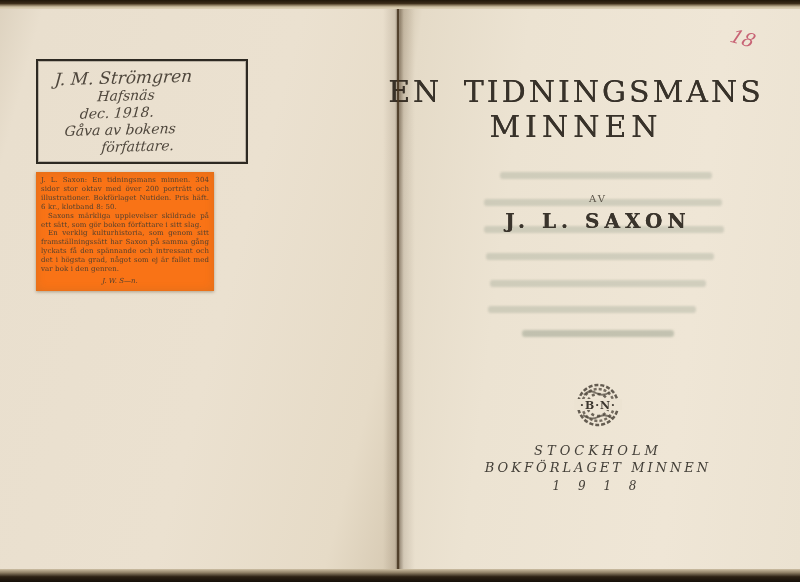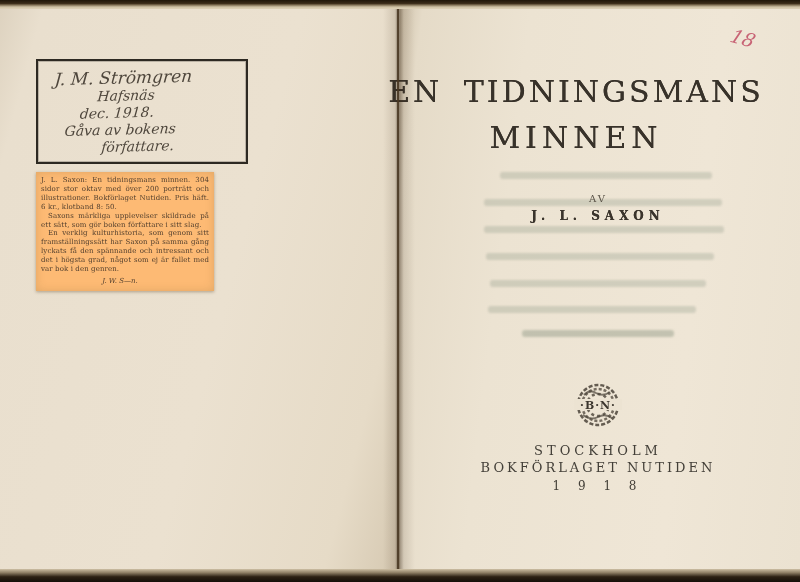--- a/index.html
+++ b/index.html
@@ -46,57 +46,57 @@
   .hand-line { font-size:14px; line-height:17px; white-space:nowrap; }
   .hand-line:nth-child(1){ font-size:17px; margin:4px 0 1px 8px; }
   .hand-line:nth-child(2){ margin-left:52px; }
   .hand-line:nth-child(3){ margin-left:36px; }
   .hand-line:nth-child(4){ margin-left:22px; }
   .hand-line:nth-child(5){ margin-left:60px; }
 
   
   .clipping {
     position:absolute; left:36px; top:172px; width:178px; box-sizing:border-box;
-    background:#fdba74; padding:4px 5px 6px;
+    background:#f97316; padding:4px 5px 6px;
     box-shadow:0 1px 3px rgba(80,60,30,.4), inset 0 0 10px rgba(125,98,52,.22);
     color:#54402e;
   }
   .clip-p {
     font-size:7px; line-height:8.9px; text-align:justify; margin:0;
     text-indent:7px; letter-spacing:.1px;
   }
   .clip-p:first-child { text-indent:0; }
   .clip-sign { text-align:center; font-style:italic; font-size:7px; margin:3px 10px 0 0; color:#54402e; }
 
   
   .title-block { position:absolute; left:388px; width:376px; top:74px; text-align:center; color:#38322a; }
   .title-l1 { font-size:30px; letter-spacing:3px; word-spacing:9px; text-shadow:0 0 .6px #38322a; }
-  .title-l2 { font-size:30px; letter-spacing:5px; margin-top:11px; text-shadow:0 0 .6px #38322a; }
+  .title-l2 { font-size:30px; letter-spacing:5px; margin-top:0; text-shadow:0 0 .6px #38322a; }
   .byline-av { position:absolute; left:410px; width:376px; top:193px; text-align:center;
     font-size:10px; letter-spacing:2px; color:#5a5348; }
   .author { position:absolute; left:410px; width:376px; top:209px; text-align:center;
-    font-size:12px; font-weight:bold; letter-spacing:5px; color:#3a342c; text-shadow:0 0 .5px #3a342c; }
+    font-size:20px; font-weight:bold; letter-spacing:5px; color:#3a342c; text-shadow:0 0 .5px #3a342c; }
 
   
   .ghosts { position:absolute; left:432px; top:170px; width:330px; height:200px; filter:blur(1.3px); z-index:0; }
   .ghost { position:absolute; height:7px; border-radius:3px; background:rgba(124,138,120,.26); }
   .ghost:nth-child(1){ top:2px;   left:68px; width:212px; }
   .ghost:nth-child(2){ top:29px;  left:52px; width:238px; }
   .ghost:nth-child(3){ top:56px;  left:52px; width:240px; }
   .ghost:nth-child(4){ top:83px;  left:54px; width:228px; }
   .ghost:nth-child(5){ top:110px; left:58px; width:216px; }
   .ghost:nth-child(6){ top:136px; left:56px; width:208px; }
   .ghost:nth-child(7){ top:160px; left:90px; width:152px; background:rgba(110,126,106,.34); }
 
   
   .logo { position:absolute; left:572px; top:381px; width:52px; height:50px; }
 
   
   .imprint { position:absolute; left:410px; width:376px; top:443px; text-align:center;
-    color:#433f38; }
+    font-style:italic; color:#433f38; }
   .imprint-city { font-size:13px; letter-spacing:4px; }
   .imprint-pub  { font-size:13px; letter-spacing:3px; margin-top:2px; }
   .imprint-year { font-size:12px; letter-spacing:7px; margin-top:4px; }
 
   
   .annotation {
     position:absolute; left:731px; top:27px; font-size:19px; font-style:italic;
     color:#c4566b; transform:rotate(15deg) skewX(-8deg); opacity:.9;
   }
 </style>
@@ -153,21 +153,21 @@
       <circle cx="26" cy="24" r="11" fill="none" stroke="#4b443a" stroke-width="2.5" stroke-dasharray="3 3" transform="rotate(-15 26 24)" opacity=".8"></circle>
       <path d="M12,14 q6,-6 12,-2 q7,4 14,-1" fill="none" stroke="#4b443a" stroke-width="2" opacity=".7"></path>
       <path d="M11,34 q8,6 15,2 q7,-4 14,1" fill="none" stroke="#4b443a" stroke-width="2" opacity=".7"></path>
       <rect x="2" y="18" width="48" height="11" fill="#ece3d2"></rect>
       <text x="26" y="27.5" text-anchor="middle" font-size="11" font-weight="bold" font-family="DejaVu Serif, serif" fill="#3c362e" letter-spacing="1">·B·N·</text>
     </svg>
   </div>
 
   <div class="imprint">
     <div class="imprint-city">STOCKHOLM</div>
-    <div class="imprint-pub">BOKFÖRLAGET NUTIDEN</div>
+    <div class="imprint-pub">BOKFÖRLAGET MINNEN</div>
     <div class="imprint-year">1 9 1 8</div>
   </div>
 
   <div class="annotation">18</div>
 
   <div class="edge-top"></div>
   <div class="edge-bottom"></div>
 </div>
 
 </body></html>

